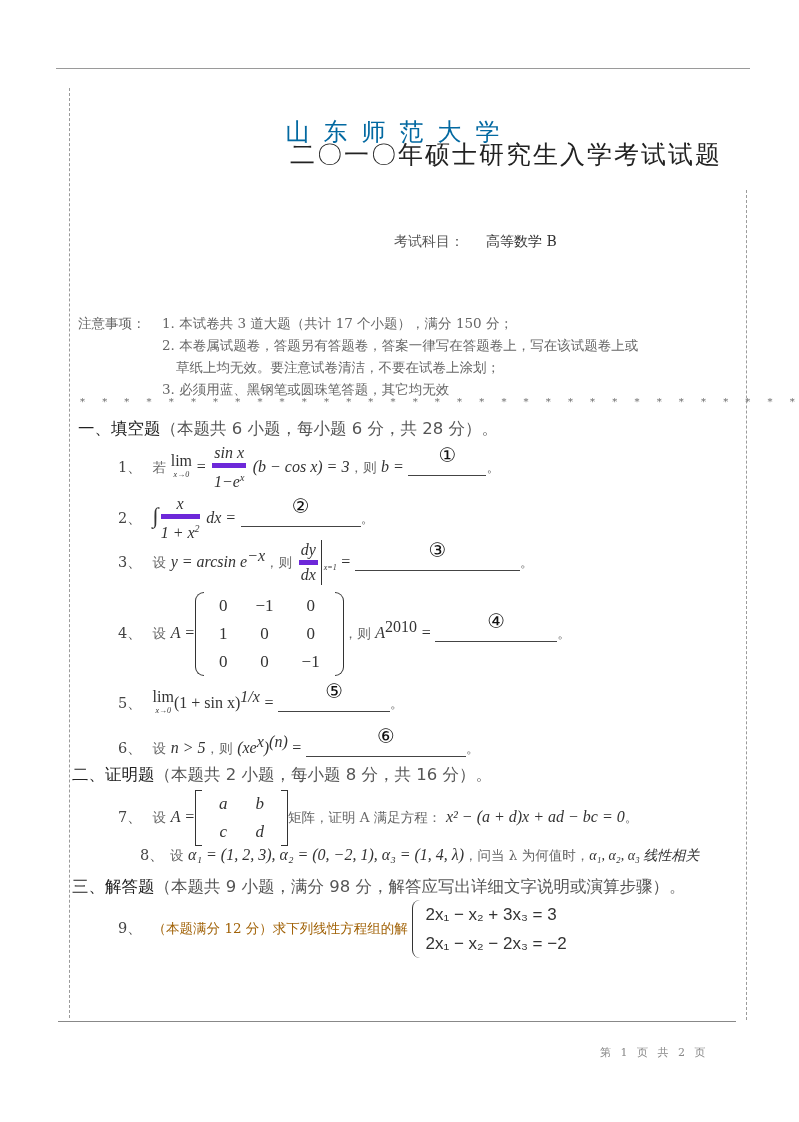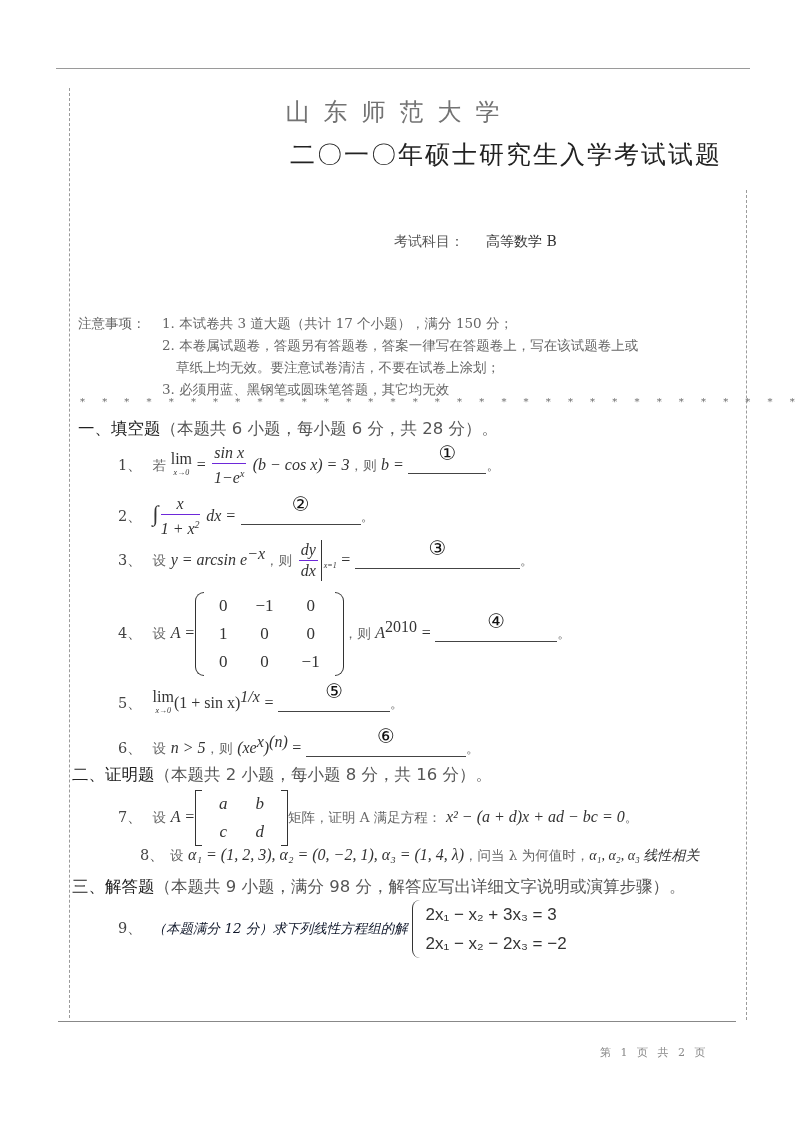--- a/index.html
+++ b/index.html
@@ -1,40 +1,40 @@
 <!DOCTYPE html>
 <html><head>
 <meta charset="utf-8">
 <style>
   html, body { margin:0; padding:0; background:#ffffff; }
   body { width:799px; height:1122px; position:relative; overflow:hidden;
          font-family:"DejaVu Serif","Liberation Serif",serif; color:#222; }
   .abs { position:absolute; }
   .hline { position:absolute; height:1px; background:#9a9a9a; }
   .vline { position:absolute; width:0; border-left:1px dashed #9a9a9a; }
-  .title1 { left:0; width:799px; top:96px; text-align:center; font-size:24px; letter-spacing:14px; color:#737373; }
+  .title1 { left:0; width:799px; top:116px; text-align:center; font-size:24px; letter-spacing:14px; color:#0369a1; }
   .title2 { left:0; width:722px; top:138px; text-align:right; font-size:25px; letter-spacing:2px; color:#222; }
   .subject { left:358px; top:233px; font-size:14px; color:#555;margin-left:36px; }
   .subject .val { color:#333; margin-left:22px; }
   .notes { left:78px; top:312px; font-size:13.5px; color:#666; line-height:22px; }
   .notes .lbl { display:inline-block; width:84px; }
   .notes .ind { display:inline-block; width:84px; }
   .notes .ind2 { display:inline-block; width:98px; }
   .stars { left:80px; top:396px; font-size:10px; color:#666; letter-spacing:7px; white-space:nowrap; }
   .sec { font-family:"DejaVu Sans","Liberation Sans",sans-serif; font-size:16.5px; color:#222; white-space:nowrap; }
   .sec .paren { color:#555; }
   .q { font-size:14.5px; color:#333; white-space:nowrap; }
   .q .num { display:inline-block; width:30px; color:#444; }
   .m { font-family:"Liberation Serif","DejaVu Serif",serif; font-style:italic; font-size:16px; }
   .mr { font-family:"Liberation Serif","DejaVu Serif",serif; font-size:16px; }
   .cn { color:#666; font-size:13.5px; }
   .blank { display:inline-block; border-bottom:1px solid #444; vertical-align:baseline; position:relative; text-align:center; }
   .hand { position:absolute; left:0; right:0; top:-16px; font-family:"DejaVu Sans",sans-serif; font-size:20px; color:#111; font-style:normal; }
   .frac { display:inline-block; vertical-align:middle; text-align:center; margin:0 2px; }
-  .frac .n { display:block; border-bottom:1px solid #6d28d9; padding:0 2px; line-height:20px; }
+  .frac .n { display:block; border-bottom:5px solid #6d28d9; padding:0 2px; line-height:20px; }
   .frac .d { display:block; line-height:20px; }
   .lim { display:inline-block; vertical-align:middle; text-align:center; line-height:14px; }
   .lim .sub { display:block; font-size:8px; font-style:italic; }
   .matrix { display:inline-block; vertical-align:middle; position:relative; padding:0 10px; }
   .matrix table { border-collapse:collapse; }
   .matrix td { padding:2px 14px; text-align:center; font-family:"Liberation Serif",serif; font-size:17px; line-height:24px; }
   .paren-l, .paren-r { position:absolute; top:0; bottom:0; width:8px; border:1.5px solid #333; }
   .paren-l { left:0; border-right:none; border-radius:10px 0 0 10px; }
   .paren-r { right:0; border-left:none; border-radius:0 10px 10px 0; }
   .brk-l, .brk-r { position:absolute; top:0; bottom:0; width:6px; border:1.5px solid #333; }
@@ -171,20 +171,20 @@
   <span class="num">8、</span><span class="cn">设</span>
   <span class="m">α₁ = (1, 2, 3), α₂ = (0, −2, 1), α₃ = (1, 4, λ)</span><span class="cn">，问当 λ 为何值时，</span><span class="m" style="font-size:14px;">α₁, α₂, α₃ 线性相关</span>
 </div>
 
 <div class="abs sec" style="left:72px; top:876px;">
   <span>三、解答题</span><span class="paren">（本题共 9 小题，满分 98 分，解答应写出详细文字说明或演算步骤）。</span>
 </div>
 
 <div class="abs q" style="left:118px; top:900px;">
   <span class="num">9、</span>
-  <span class="cn" style="color:#0f172a;font-style:italic;">（本题满分 12 分）求下列线性方程组的解</span>
+  <span class="cn" style="color:#a16207;">（本题满分 12 分）求下列线性方程组的解</span>
   <span class="system">
     <div>2x₁ − x₂ + 3x₃ = 3</div>
     <div>2x₁ − x₂ − 2x₃ = −2</div>
   </span>
 </div>
 
 <div class="abs footer">第 1 页 共 2 页</div>
 
 </body></html>

